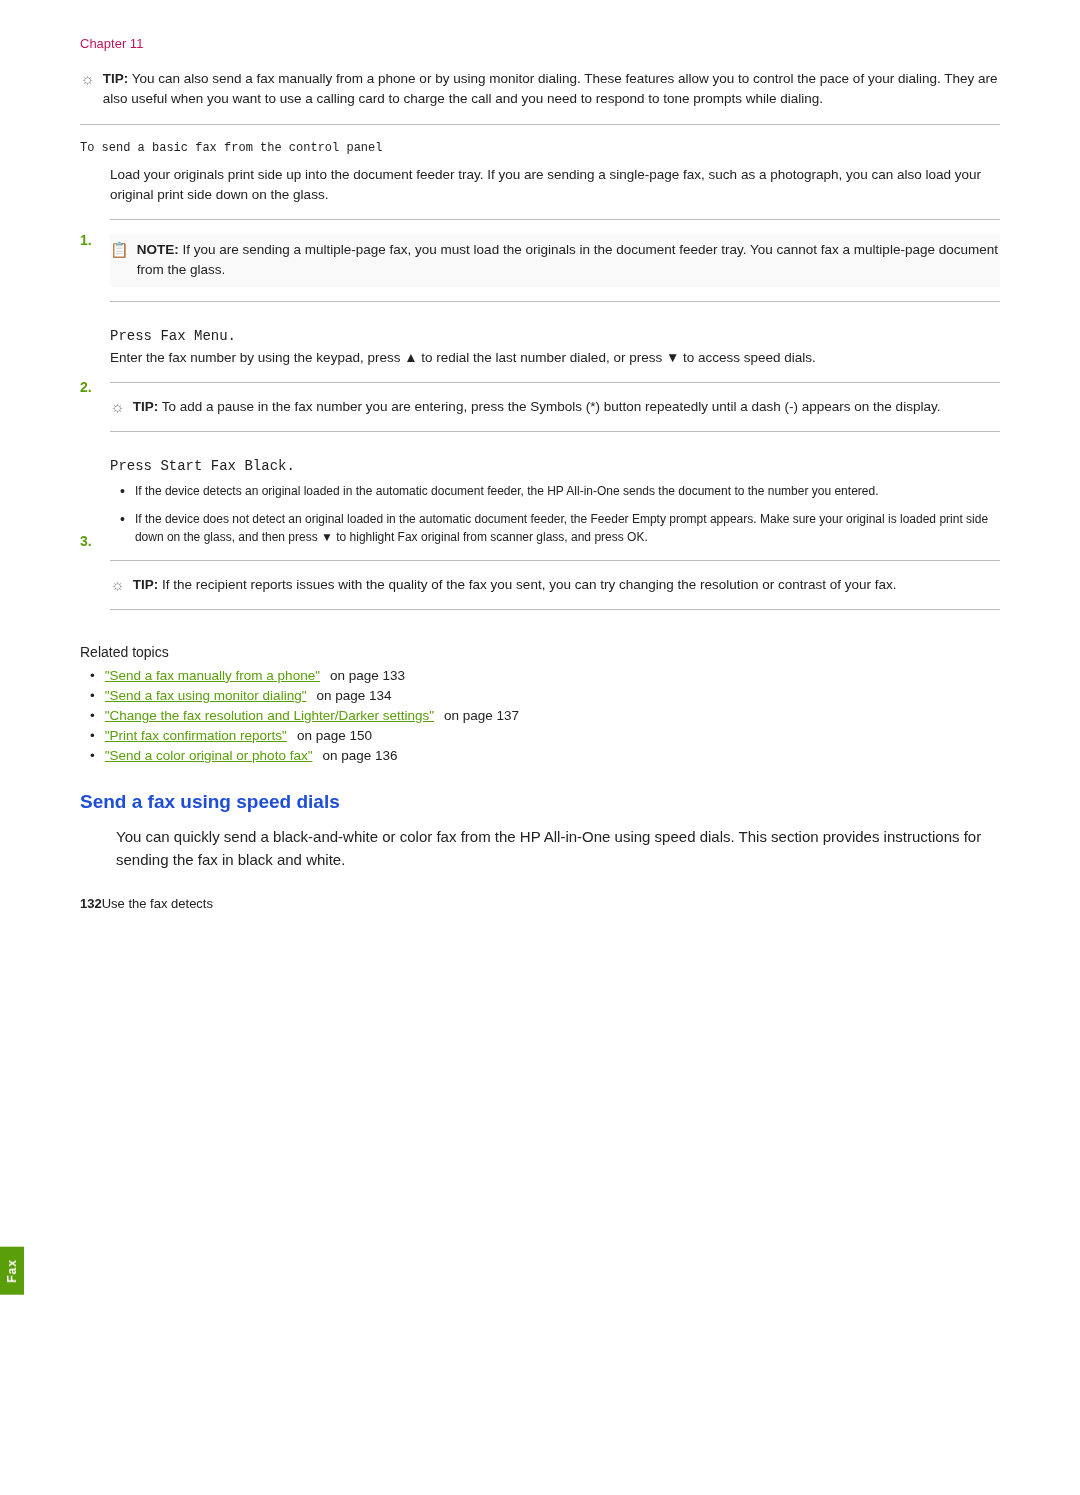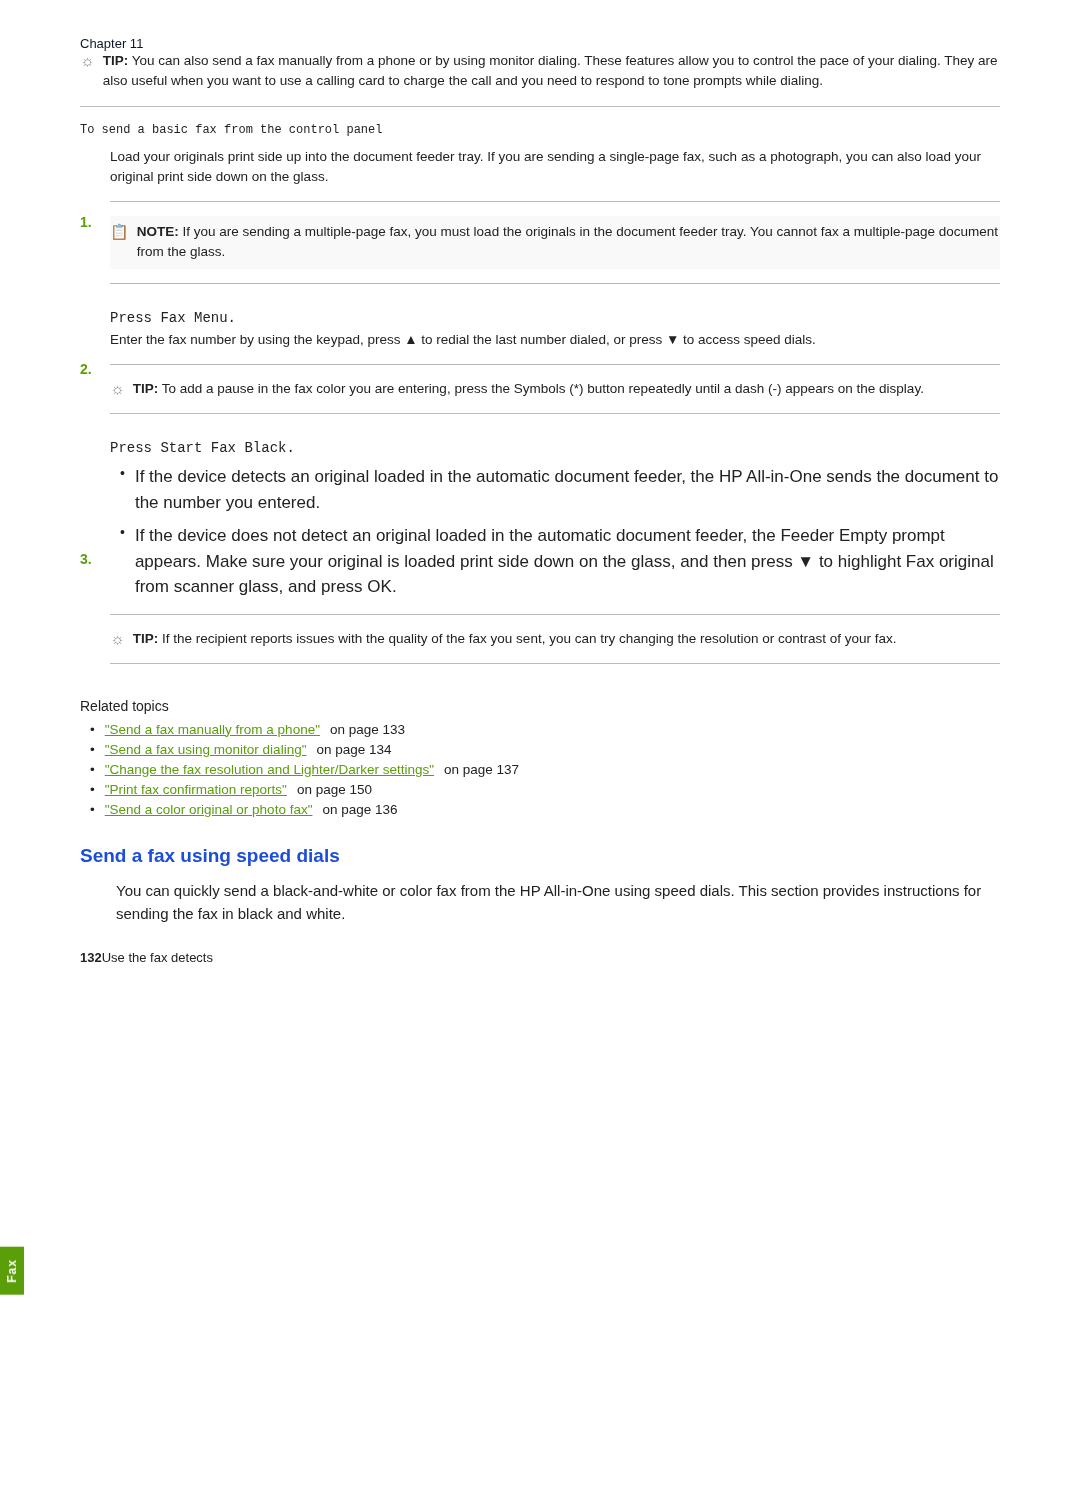--- a/index.html
+++ b/index.html
@@ -12,22 +12,23 @@
       min-height: 1495px;
       position: relative;
     }
 
     .page-container {
       padding: 36px 80px 60px 80px;
       position: relative;
     }
 
     .chapter-label {
-      color: #0f172a;
+      color: #be185d;
       font-size: 13px;
+      margin-bottom: 18px;
     }
 
     .tip-box {
       display: flex;
       align-items: flex-start;
       gap: 8px;
       margin-bottom: 8px;
     }
 
     .tip-icon {
@@ -129,21 +130,21 @@
 
     .bullet-list {
       list-style: none;
       margin: 8px 0 8px 10px;
     }
 
     .bullet-list li {
       display: flex;
       gap: 10px;
       margin-bottom: 8px;
-      font-size: 17px;
+      font-size: 12px;
       line-height: 1.5;
       align-items: flex-start;
     }
 
     .bullet-list li::before {
       content: "•";
       flex-shrink: 0;
       font-size: 14px;
       line-height: 1.4;
     }
@@ -271,21 +272,21 @@
     <li>
       <div class="step-content">
         <div class="step-title mono">Press Fax Menu.</div>
         <div class="step-body">Enter the fax number by using the keypad, press ▲ to redial the last number dialed, or press ▼ to access speed dials.</div>
         <hr class="section-rule">
 
         <div class="sub-tip">
           <span class="tip-icon">☼</span>
           <div class="tip-text">
             <strong>TIP:</strong>
-            <span>To add a pause in the fax color you are entering, press the Symbols (*) button repeatedly until a dash (-) appears on the display.</span>
+            <span>To add a pause in the fax number you are entering, press the Symbols (*) button repeatedly until a dash (-) appears on the display.</span>
           </div>
         </div>
         <hr class="section-rule">
       </div>
     </li>
 
     <li>
       <div class="step-content">
         <div class="step-title mono">Press Start Fax Black.</div>
         <ul class="bullet-list">

